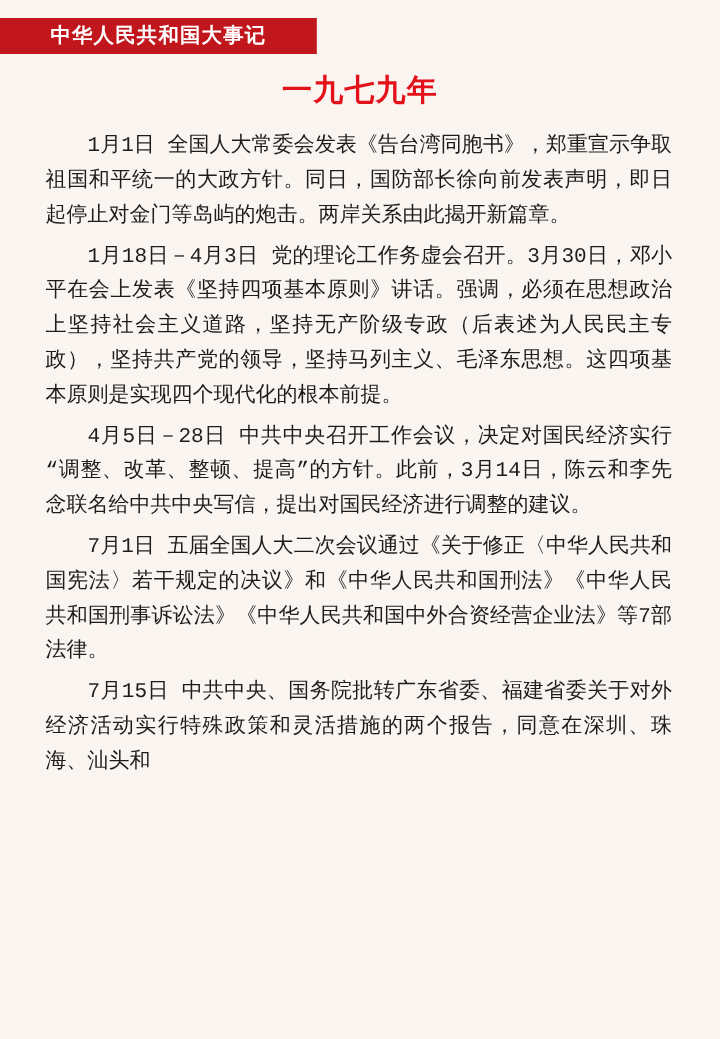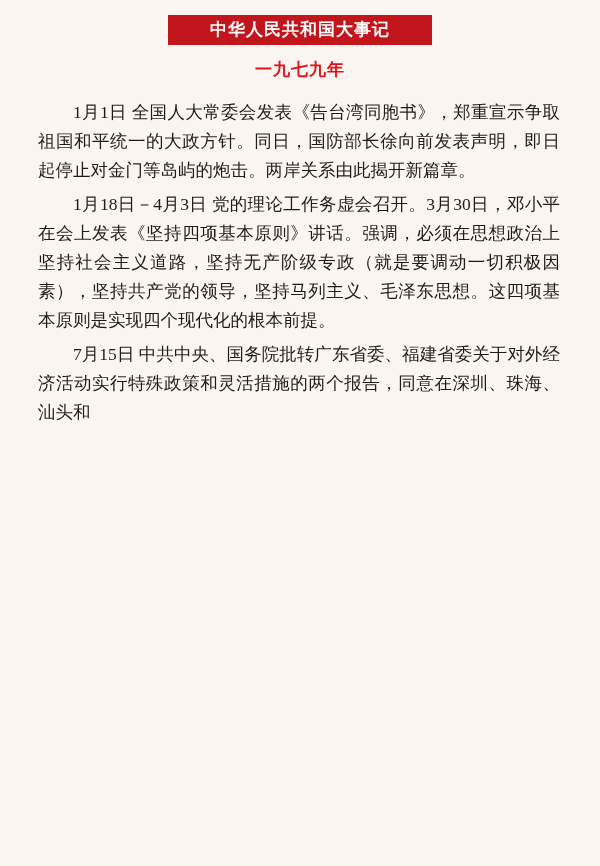--- a/index.html
+++ b/index.html
@@ -9,67 +9,70 @@
     --year-text:#e3121a;
     --body-text:#1e1c1a;
   }
   html,body{margin:0;padding:0;}
   body{
     width:600px;height:866px;overflow:hidden;
     background:var(--page-bg);
     font-family:"Liberation Serif","DejaVu Serif",serif;
   }
   .banner-wrap{
-    text-align:center;
+    text-align:left;
     padding-top:15px;
   }
   .title-banner{
     display:inline-block;
     background:var(--banner-bg);
     color:var(--banner-text);
     font-size:17px;
     font-weight:bold;
     line-height:30px;
     height:30px;
     padding:0 42px;
     letter-spacing:1px;
     font-family:"Liberation Sans","DejaVu Sans",sans-serif;
   }
   .year-heading{
     text-align:center;
     color:var(--year-text);
-    font-size:17px;
+    font-size:25px;
     font-weight:bold;
     letter-spacing:1px;
     margin-top:13px;
     font-family:"Liberation Sans","DejaVu Sans",sans-serif;
   }
   .chronicle-body{
     margin:17px 40px 0 38px;
     color:var(--body-text);
     font-size:17.5px;
     line-height:29px;
     text-align:justify;
     text-justify:inter-ideograph;
   }
   .chronicle-body p{
     margin:0 0 5px 0;
     text-indent:2em;
+    font-family:Liberation Mono, monospace;
   }
 </style>
 </head>
 <body>
 
 <div>
 
   <div class="banner-wrap">
     <div class="title-banner">中华人民共和国大事记</div>
   </div>
 
   <div class="year-heading">一九七九年</div>
 
   <div class="chronicle-body">
     <p>1月1日 全国人大常委会发表《告台湾同胞书》，郑重宣示争取祖国和平统一的大政方针。同日，国防部长徐向前发表声明，即日起停止对金门等岛屿的炮击。两岸关系由此揭开新篇章。</p>
-    <p>1月18日－4月3日 党的理论工作务虚会召开。3月30日，邓小平在会上发表《坚持四项基本原则》讲话。强调，必须在思想政治上坚持社会主义道路，坚持无产阶级专政（就是要调动一切积极因素），坚持共产党的领导，坚持马列主义、毛泽东思想。这四项基本原则是实现四个现代化的根本前提。</p>
+    <p>1月18日－4月3日 党的理论工作务虚会召开。3月30日，邓小平在会上发表《坚持四项基本原则》讲话。强调，必须在思想政治上坚持社会主义道路，坚持无产阶级专政（后表述为人民民主专政），坚持共产党的领导，坚持马列主义、毛泽东思想。这四项基本原则是实现四个现代化的根本前提。</p>
+    <p>4月5日－28日 中共中央召开工作会议，决定对国民经济实行“调整、改革、整顿、提高”的方针。此前，3月14日，陈云和李先念联名给中共中央写信，提出对国民经济进行调整的建议。</p>
+    <p>7月1日 五届全国人大二次会议通过《关于修正〈中华人民共和国宪法〉若干规定的决议》和《中华人民共和国刑法》《中华人民共和国刑事诉讼法》《中华人民共和国中外合资经营企业法》等7部法律。</p>
     <p>7月15日 中共中央、国务院批转广东省委、福建省委关于对外经济活动实行特殊政策和灵活措施的两个报告，同意在深圳、珠海、汕头和</p>
   </div>
 
 </div>
 
 </body></html>

